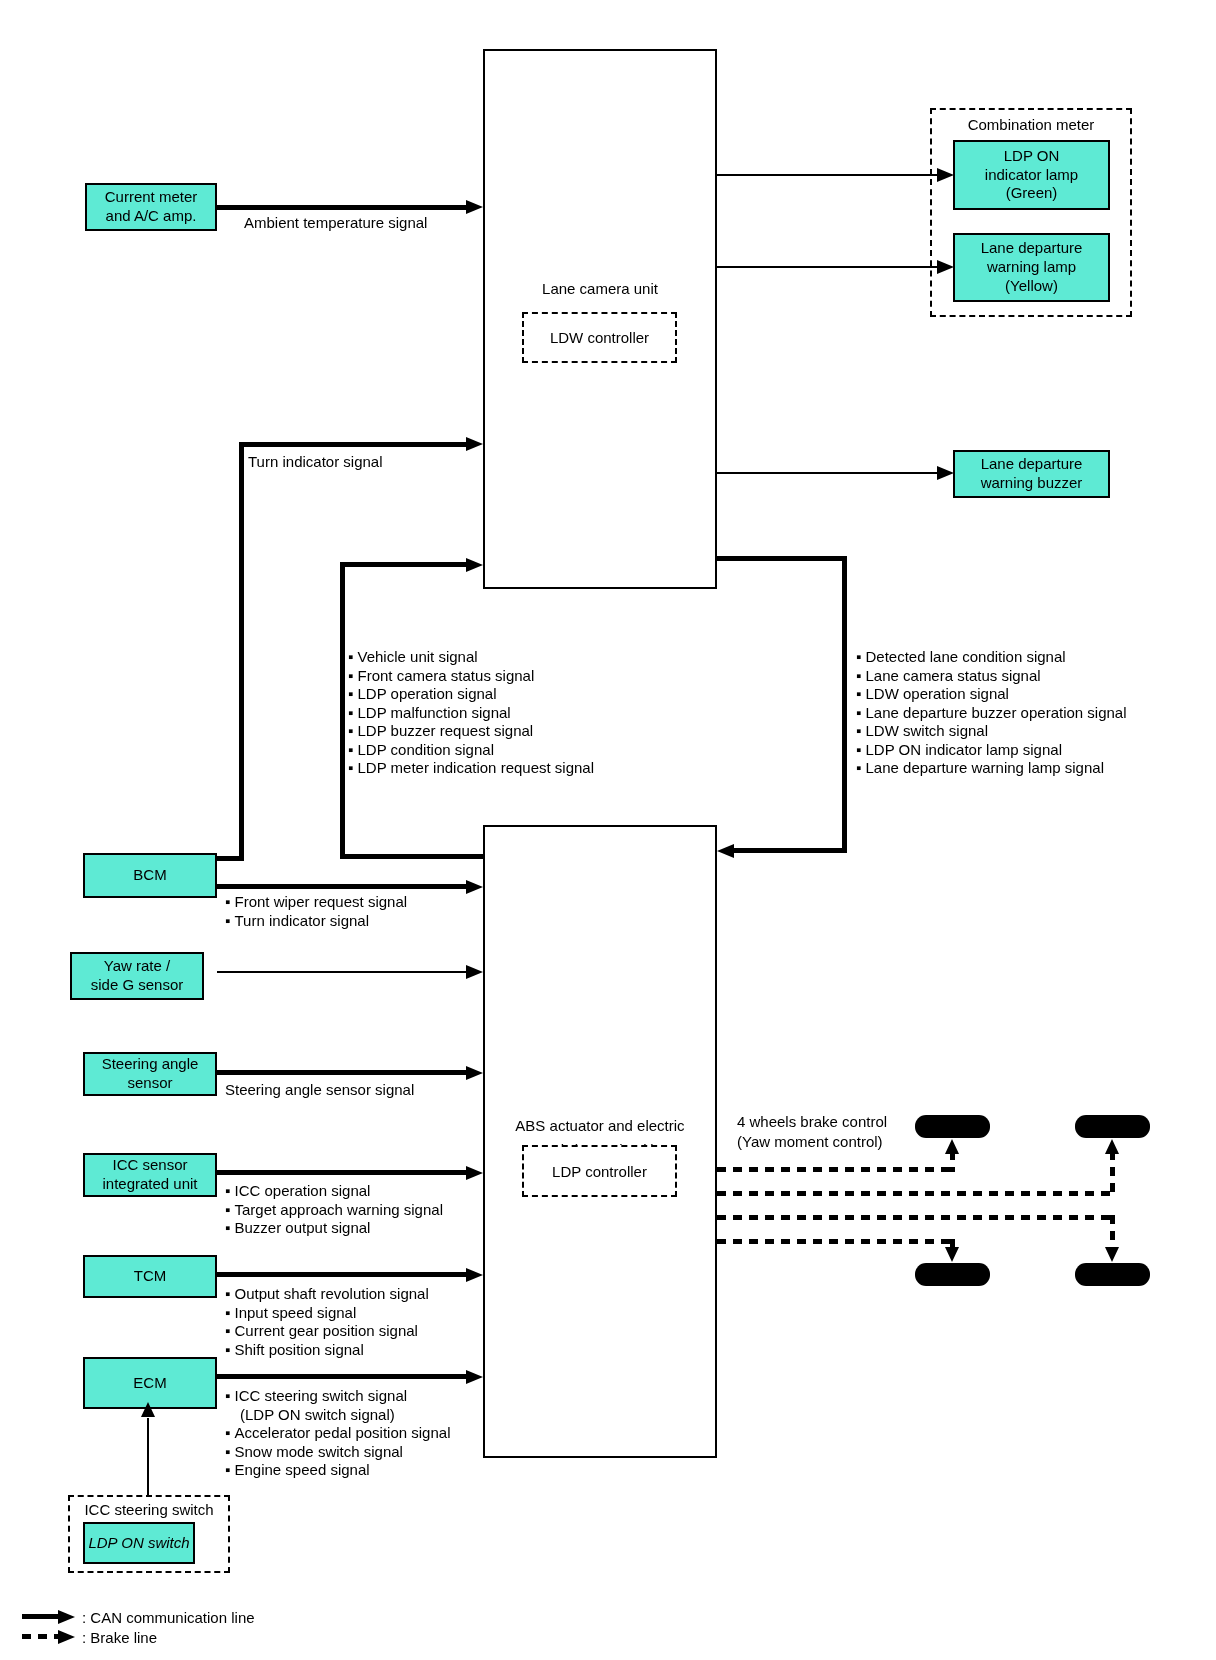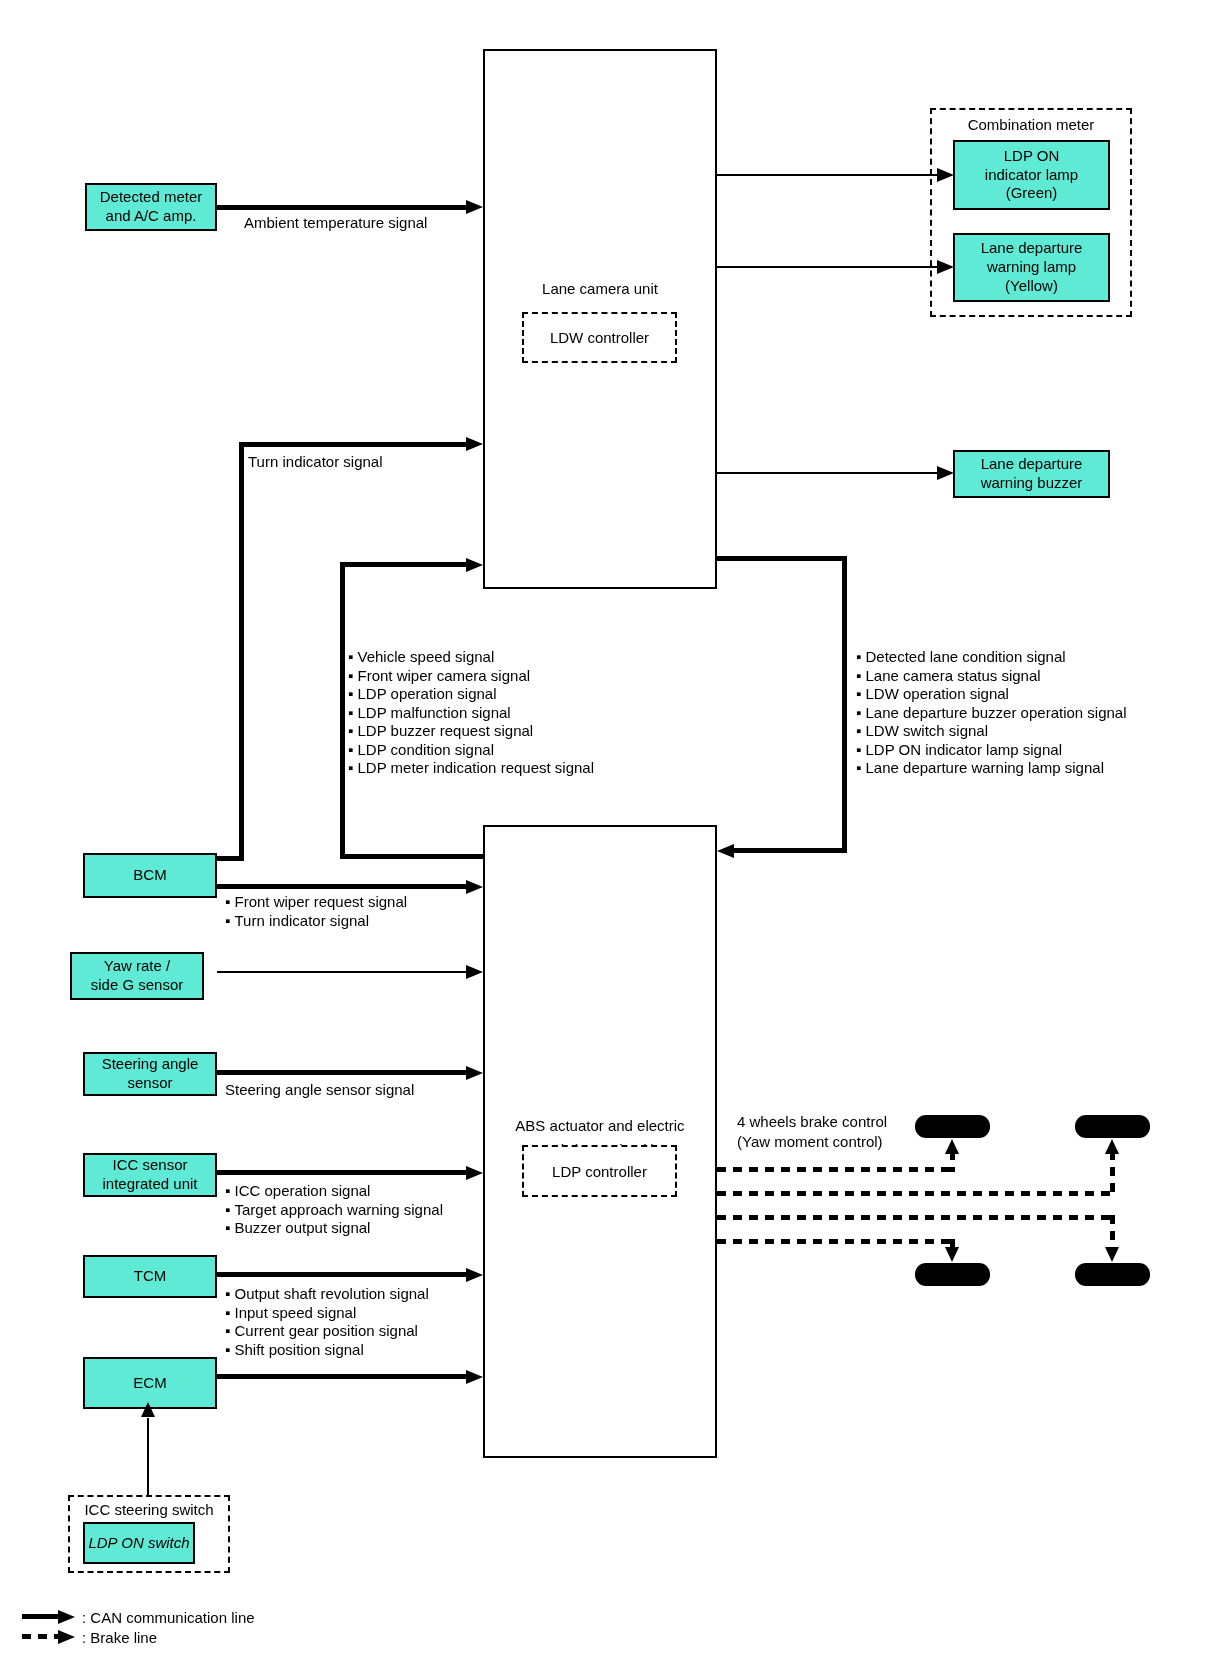--- a/index.html
+++ b/index.html
@@ -31,21 +31,21 @@
   .list{position:absolute;}
   .list div{line-height:18.5px;white-space:pre-line;padding-left:15px;text-indent:-15px;}
   .list div::before{content:"\25AA\00a0";}
   .wheel{position:absolute;width:75px;height:23px;background:#000;border-radius:11px;}
 </style>
 </head>
 <body>
 
 <div id="canvas">
 
-  <div class="box" style="left:85px;top:183px;width:132px;height:48px;">Detected meter
+  <div class="box" style="left:85px;top:183px;width:132px;height:48px;">Current meter
 and A/C amp.</div>
   <div class="ln" style="left:217px;top:205px;width:252px;height:5px;"></div>
   <div class="tri r" style="left:466px;top:200px;"></div>
   <div class="lbl" style="left:244px;top:213px;">Ambient temperature signal</div>
 
   <div class="box bigbox" style="left:483px;top:49px;width:234px;height:540px;"></div>
   <div class="lbl ctr" style="left:483px;top:279px;width:234px;">Lane camera unit</div>
   <div class="dashedbox" style="left:522px;top:312px;width:155px;height:51px;">LDW controller</div>
 
   <div class="outerdash" style="left:930px;top:108px;width:202px;height:209px;"></div>
@@ -70,22 +70,22 @@
   <div class="ln" style="left:239px;top:442px;width:228px;height:5px;"></div>
   <div class="ln" style="left:217px;top:856px;width:27px;height:5px;"></div>
   <div class="tri r" style="left:466px;top:437px;"></div>
   <div class="lbl" style="left:248px;top:452px;">Turn indicator signal</div>
 
   <div class="ln" style="left:340px;top:562px;width:129px;height:5px;"></div>
   <div class="ln" style="left:340px;top:562px;width:5px;height:297px;"></div>
   <div class="ln" style="left:340px;top:854px;width:143px;height:5px;"></div>
   <div class="tri r" style="left:466px;top:558px;"></div>
   <div class="list" style="left:348px;top:648px;width:310px;">
-    <div>Vehicle speed signal</div>
-    <div>Front wiper camera signal</div>
+    <div>Vehicle unit signal</div>
+    <div>Front camera status signal</div>
     <div>LDP operation signal</div>
     <div>LDP malfunction signal</div>
     <div>LDP buzzer request signal</div>
     <div>LDP condition signal</div>
     <div>LDP meter indication request signal</div>
   </div>
 
   <div class="ln" style="left:717px;top:556px;width:130px;height:5px;"></div>
   <div class="ln" style="left:842px;top:556px;width:5px;height:297px;"></div>
   <div class="ln" style="left:734px;top:848px;width:113px;height:5px;"></div>
@@ -140,20 +140,27 @@
   <div class="list" style="left:225px;top:1285px;width:260px;">
     <div>Output shaft revolution signal</div>
     <div>Input speed signal</div>
     <div>Current gear position signal</div>
     <div>Shift position signal</div>
   </div>
 
   <div class="box" style="left:83px;top:1357px;width:134px;height:52px;">ECM</div>
   <div class="ln" style="left:217px;top:1374px;width:252px;height:5px;"></div>
   <div class="tri r" style="left:466px;top:1370px;"></div>
+  <div class="list" style="left:225px;top:1387px;width:270px;">
+    <div>ICC steering switch signal
+(LDP ON switch signal)</div>
+    <div>Accelerator pedal position signal</div>
+    <div>Snow mode switch signal</div>
+    <div>Engine speed signal</div>
+  </div>
 
   <div class="ln" style="left:147px;top:1418px;width:2px;height:77px;"></div>
   <div class="tri u" style="left:141px;top:1402px;"></div>
   <div class="outerdash" style="left:68px;top:1495px;width:162px;height:78px;"></div>
   <div class="lbl ctr" style="left:68px;top:1500px;width:162px;">ICC steering switch</div>
   <div class="box" style="left:83px;top:1522px;width:112px;height:42px;border-width:2px;font-style:italic;">LDP ON switch</div>
 
   <div class="lbl" style="left:737px;top:1112px;width:175px;">4 wheels brake control
 (Yaw moment control)</div>
   <div class="wheel" style="left:915px;top:1115px;"></div>

